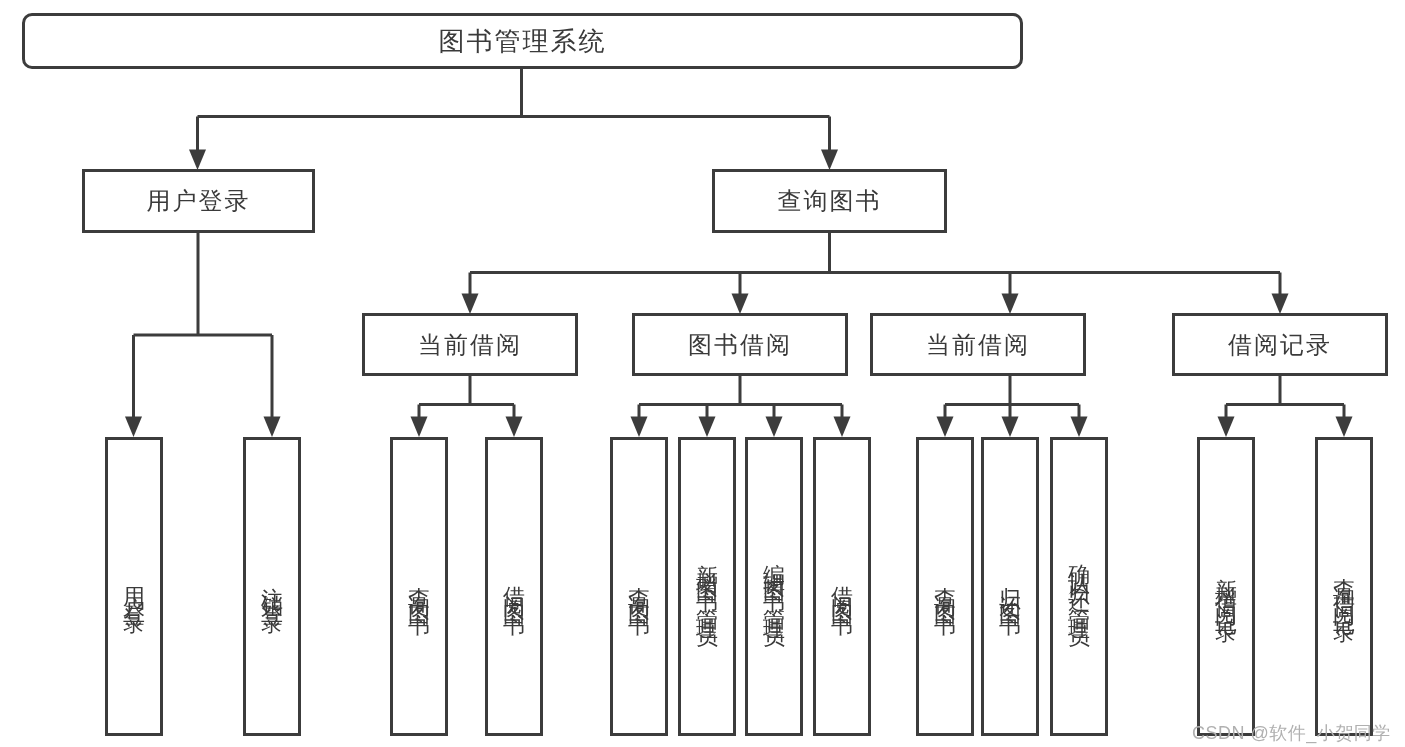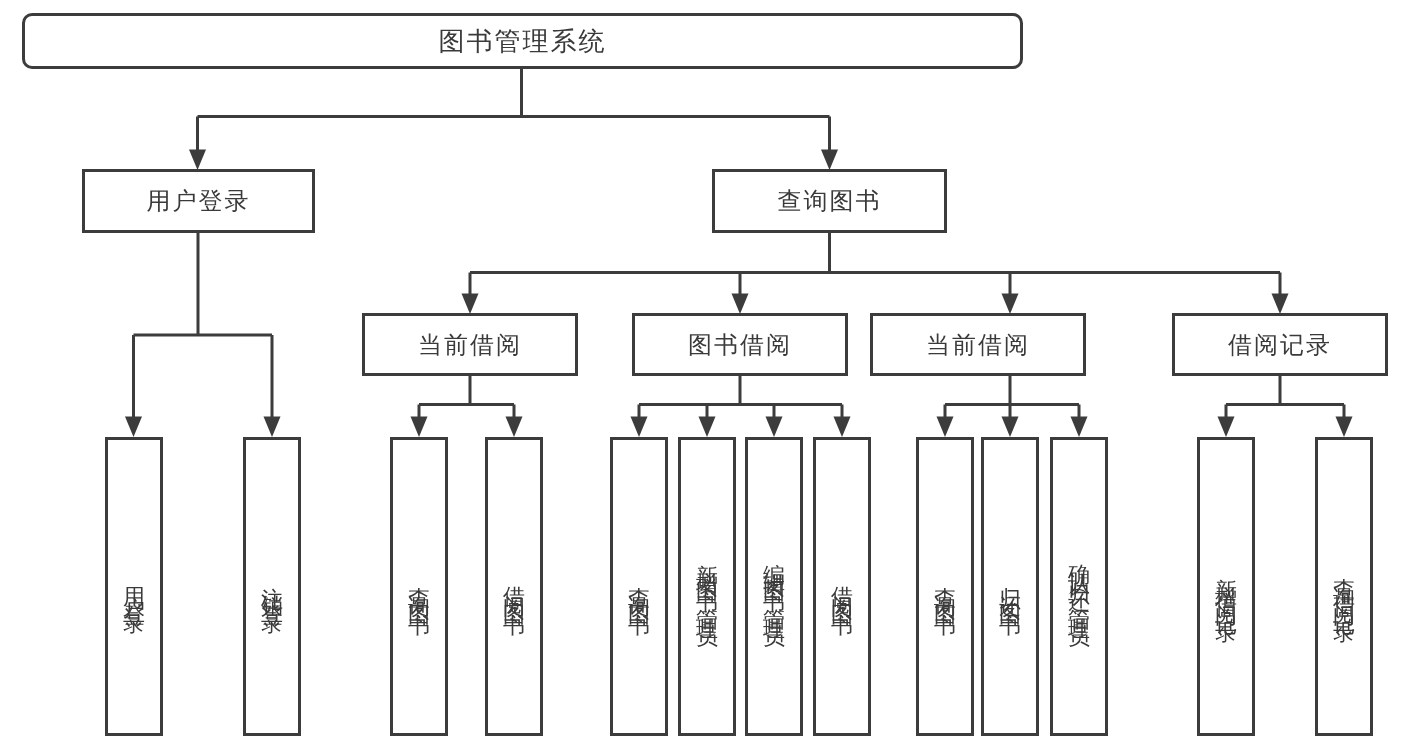--- a/index.html
+++ b/index.html
@@ -126,14 +126,15 @@
   <div class="node leaf" style="left:610px;">查询图书</div>
   <div class="node leaf" style="left:678px;">新增图书（管理员）</div>
   <div class="node leaf" style="left:745px;">编辑图书（管理员）</div>
   <div class="node leaf" style="left:813px;">借阅图书</div>
   <div class="node leaf" style="left:916px;">查询图书</div>
   <div class="node leaf" style="left:981px;">归还图书</div>
   <div class="node leaf" style="left:1050px;">确认归还（管理员）</div>
   <div class="node leaf" style="left:1197px;">新增借阅记录</div>
   <div class="node leaf" style="left:1315px;">查询借阅记录</div>
 
+  <div class="watermark">CSDN @软件_小贺同学</div>
 
 </div>
 
 </body></html>

